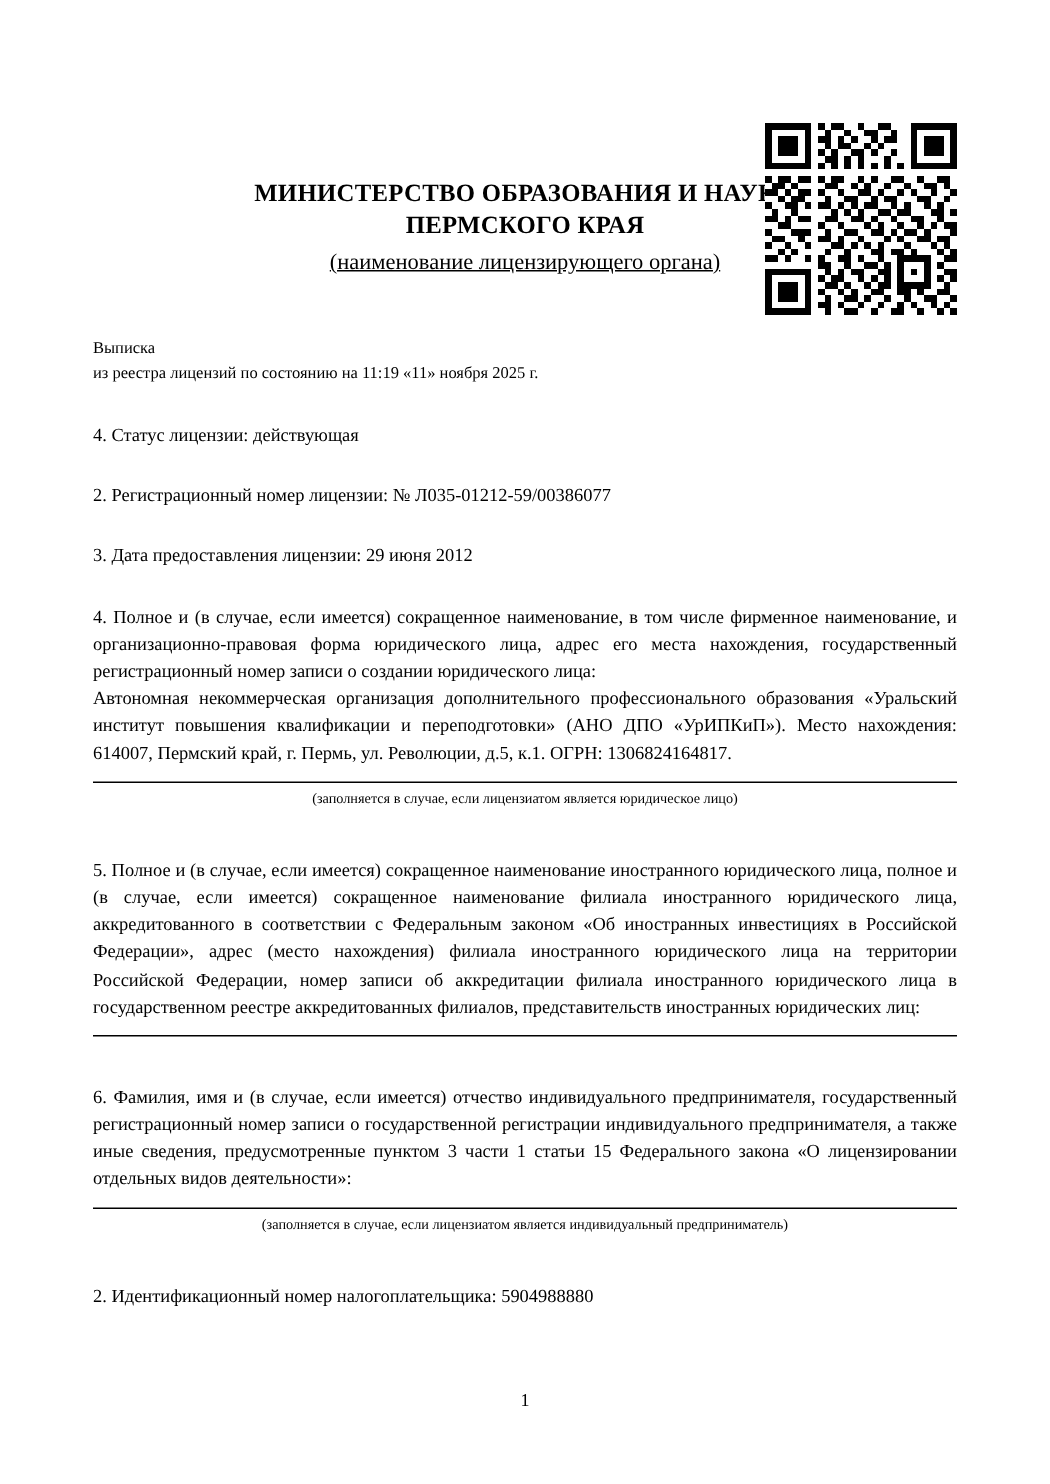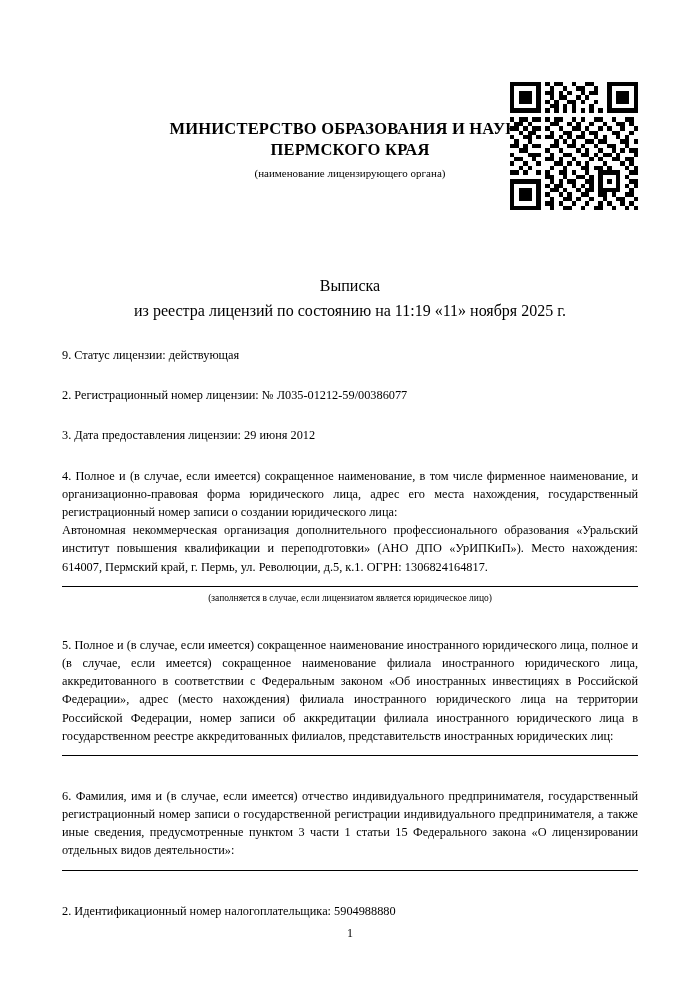--- a/index.html
+++ b/index.html
@@ -38,29 +38,29 @@
   }
   .header-title {
     font-weight: bold;
     font-size: 16.5px;
     line-height: 1.30;
     letter-spacing: 0.2px;
     max-width: 420px;
     margin: 0 auto;
   }
   .header-sub {
-    font-size: 11px;
+    font-size: 15px;
     margin-top: 6px;
+    text-decoration: underline;
   }
 
   
   .doc-title {
-    text-align: center;
-    margin-top: 94px;
-    font-size: 16px;
+    margin-top: 40px;
+    font-size: 11px;
     line-height: 1.6;
   }
 
   
   .item {
     font-size: 12.3px;
     line-height: 1.48;
     text-align: justify;
     margin-top: 22px;
   }
@@ -347,21 +347,21 @@
     <div class="header-title">МИНИСТЕРСТВО ОБРАЗОВАНИЯ И НАУКИ ПЕРМСКОГО КРАЯ</div>
     <div class="header-sub">(наименование лицензирующего органа)</div>
   </div>
 
   <div class="doc-title">
     <div>Выписка</div>
     <div>из реестра лицензий по состоянию на 11:19 «11» ноября 2025 г.</div>
   </div>
 
   <div class="item">
-    <p class="para">9. Статус лицензии: действующая</p>
+    <p class="para">4. Статус лицензии: действующая</p>
   </div>
 
   <div class="item">
     <p class="para">2. Регистрационный номер лицензии: № Л035-01212-59/00386077</p>
   </div>
 
   <div class="item">
     <p class="para">3. Дата предоставления лицензии: 29 июня 2012</p>
   </div>
 
@@ -373,20 +373,21 @@
   </div>
 
   <div class="item tight">
     <p class="para">5. Полное и (в случае, если имеется) сокращенное наименование иностранного юридического лица, полное и (в случае, если имеется) сокращенное наименование филиала иностранного юридического лица, аккредитованного в соответствии с Федеральным законом «Об иностранных инвестициях в Российской Федерации», адрес (место нахождения) филиала иностранного юридического лица на территории Российской Федерации, номер записи об аккредитации филиала иностранного юридического лица в государственном реестре аккредитованных филиалов, представительств иностранных юридических лиц:</p>
     <hr class="rule">
   </div>
 
   <div class="item tight">
     <p class="para">6. Фамилия, имя и (в случае, если имеется) отчество индивидуального предпринимателя, государственный регистрационный номер записи о государственной регистрации индивидуального предпринимателя, а также иные сведения, предусмотренные пунктом 3 части 1 статьи 15 Федерального закона «О лицензировании отдельных видов деятельности»:</p>
     <hr class="rule">
+    <div class="note">(заполняется в случае, если лицензиатом является индивидуальный предприниматель)</div>
   </div>
 
   <div class="item tight">
     <p class="para">2. Идентификационный номер налогоплательщика: 5904988880</p>
   </div>
 
   <div class="page-number">1</div>
 </div>
 
 </body></html>

